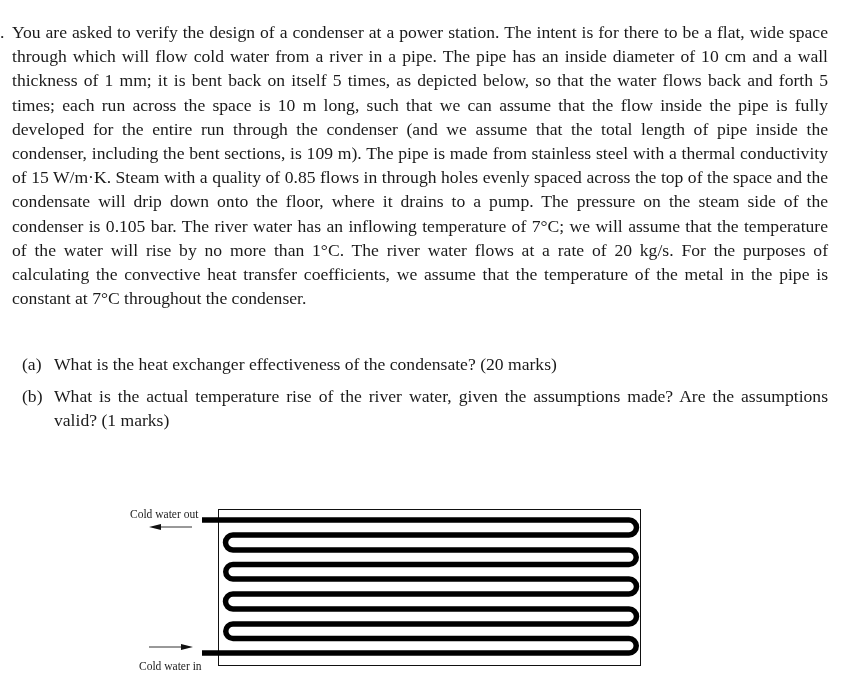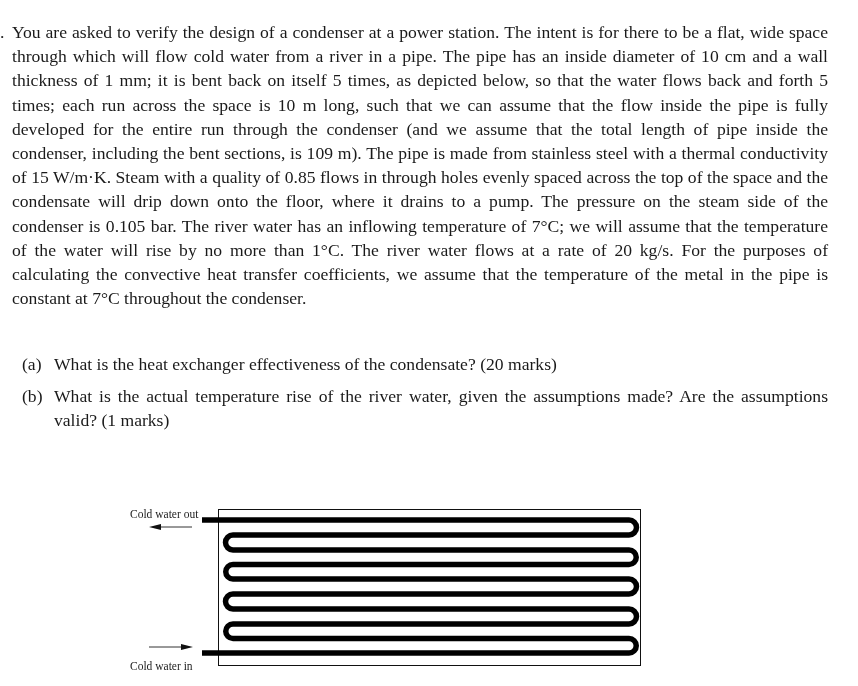--- a/index.html
+++ b/index.html
@@ -82,14 +82,14 @@
       <line x1="192" y1="527" x2="156" y2="527" stroke="#333" stroke-width="1"></line>
       <polygon points="149,527 161,524 161,530" fill="#111"></polygon>
     </g>
 
     <g>
       <line x1="149" y1="647" x2="186" y2="647" stroke="#333" stroke-width="1"></line>
       <polygon points="193,647 181,644 181,650" fill="#111"></polygon>
     </g>
   </svg>
   <div class="diag-label" style="left:130px; top:499px;margin-top:8px;">Cold water out</div>
-  <div class="diag-label" style="left:130px; top:659px;">Cold water in</div>
+  <div class="diag-label" style="left:139px; top:659px;">Cold water in</div>
 </div>
 
 </body></html>

